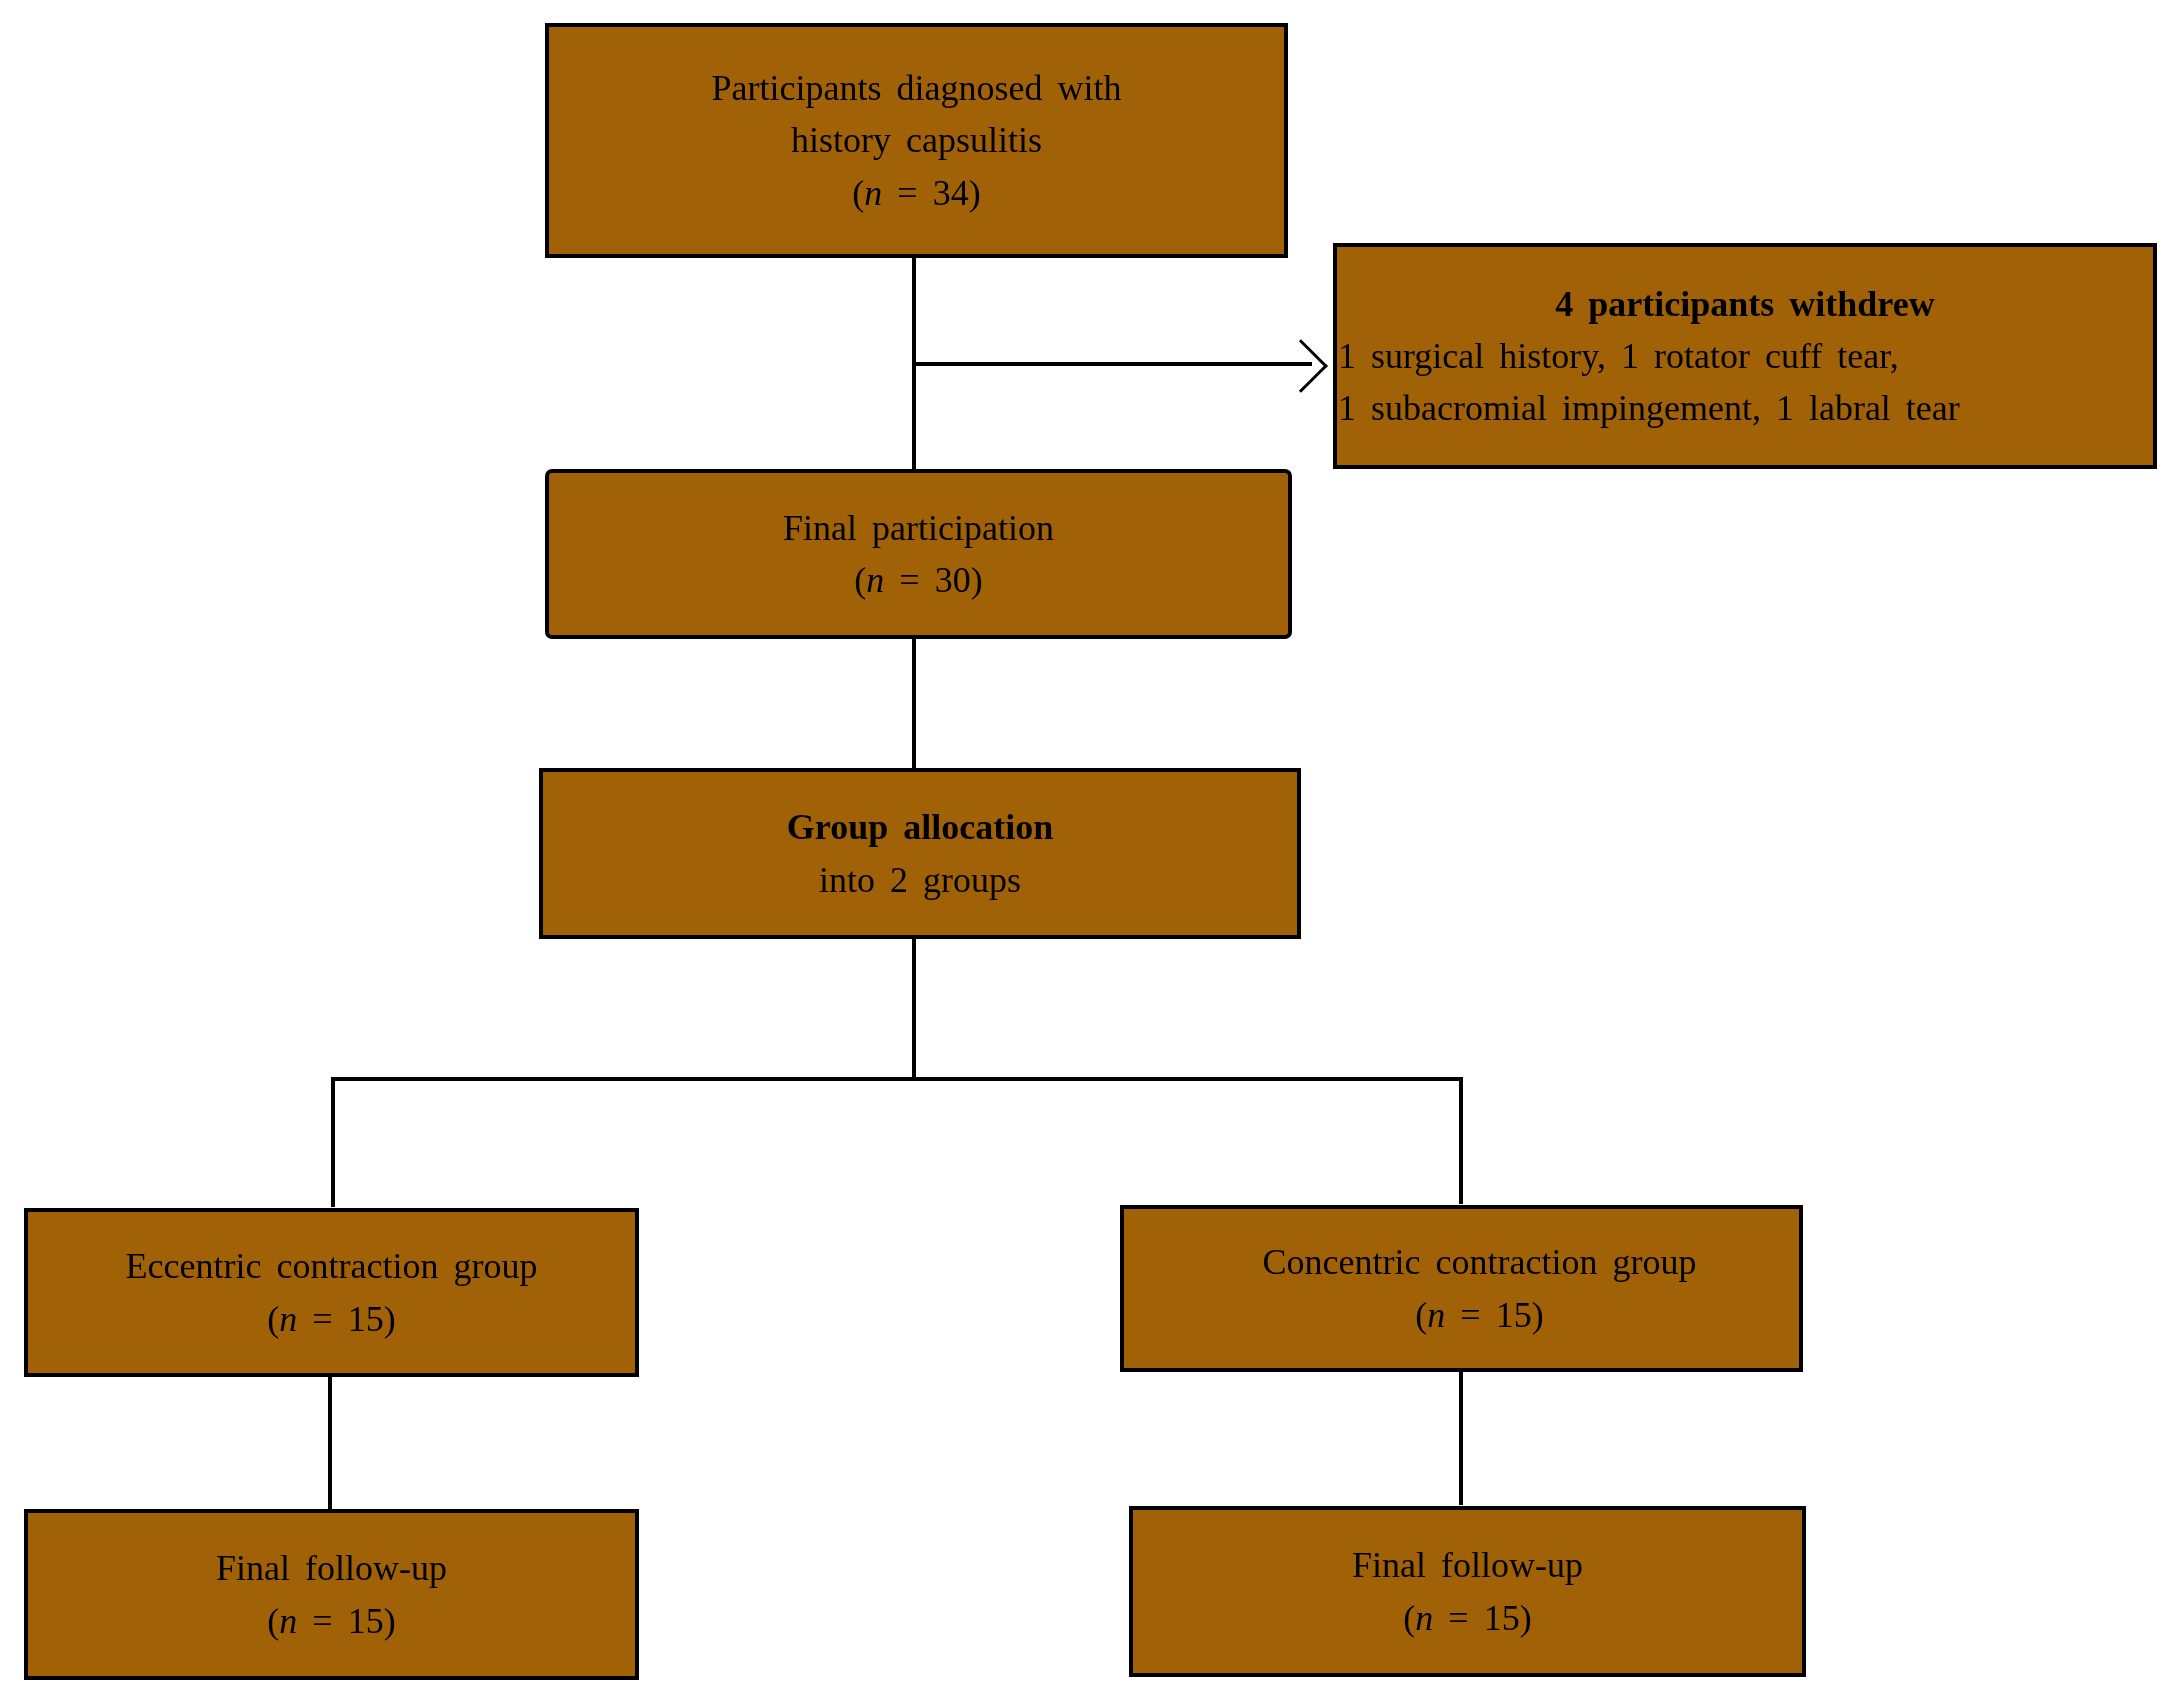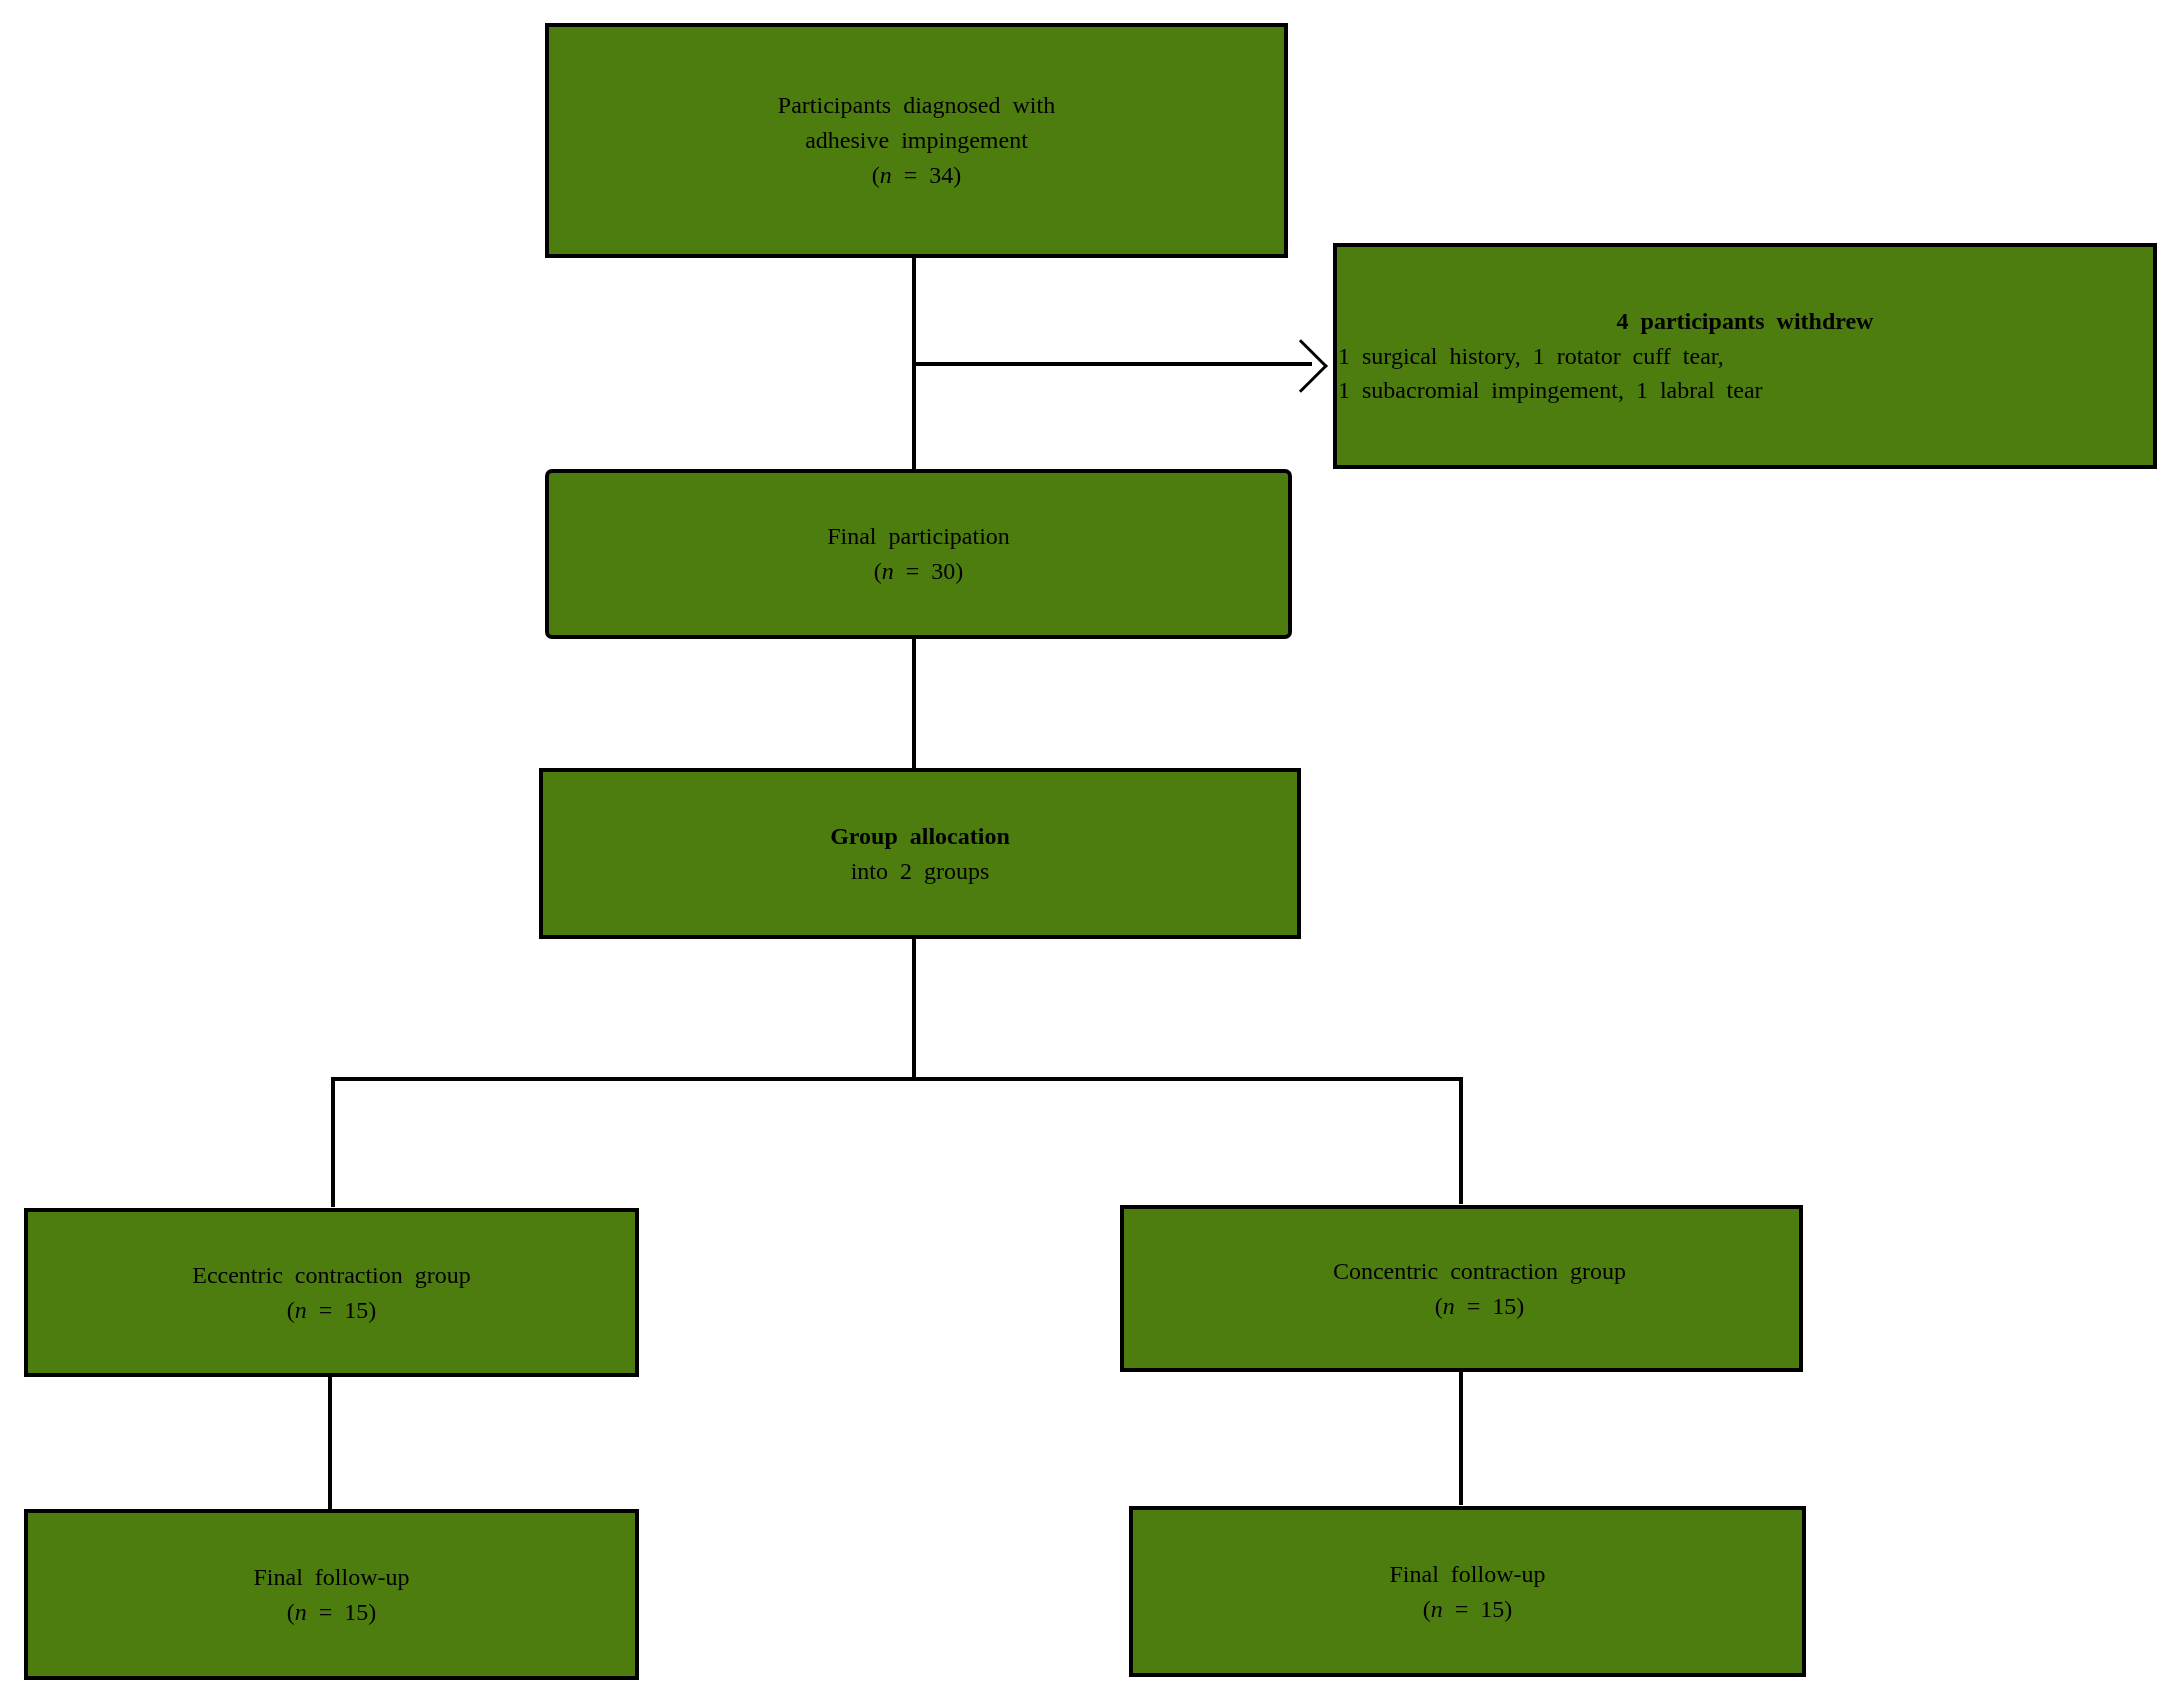--- a/index.html
+++ b/index.html
@@ -12,27 +12,27 @@
     width: 2172px;
     height: 1701px;
     background: #ffffff;
     font-family: "Liberation Serif", "DejaVu Serif", serif;
     color: #000000;
   }
   .box {
     position: absolute;
     box-sizing: border-box;
     border: 4.6px solid #000000;
-    background: #4d7c0f;
+    background: #a16207;
     display: flex;
     flex-direction: column;
     justify-content: center;
     align-items: center;
     text-align: center;
-    font-size: 24px;
+    font-size: 36px;
     line-height: 1.45;
     word-spacing: 6px;
   }
   .box .bold { font-weight: bold; }
   .it { font-style: italic; }
   .vline {
     position: absolute;
     width: 3.8px;
     background: #000000;
   }
@@ -57,21 +57,21 @@
     padding-right: 7.6px;
   }
 </style>
 </head>
 <body>
 
 <div id="canvas">
 
   <div class="box" style="left:545px; top:23px; width:743px; height:235px;">
     <div>Participants diagnosed with</div>
-    <div>adhesive impingement</div>
+    <div>history capsulitis</div>
     <div><span>(</span><span class="it">n</span><span> = 34)</span></div>
   </div>
 
   <div class="vline" style="left:912px; top:258px; height:211px;"></div>
 
   <div class="hline" style="left:914px; top:362px; width:398px;"></div>
   <div class="chevron" style="left:1282px; top:347px;"></div>
 
   <div class="box" style="left:1333px; top:243px; width:824px; height:226px;">
     <div class="bold">4 participants withdrew</div>

